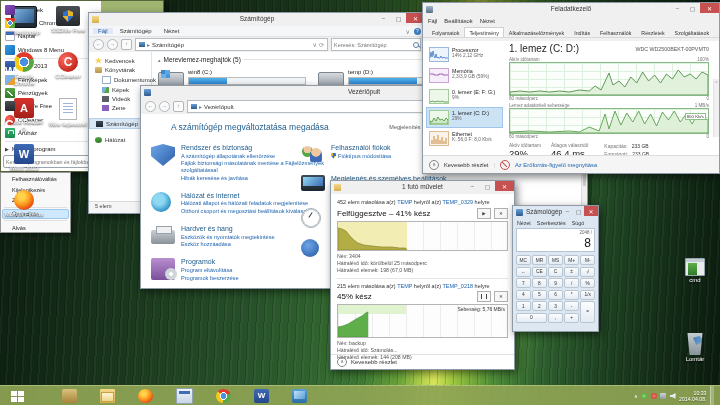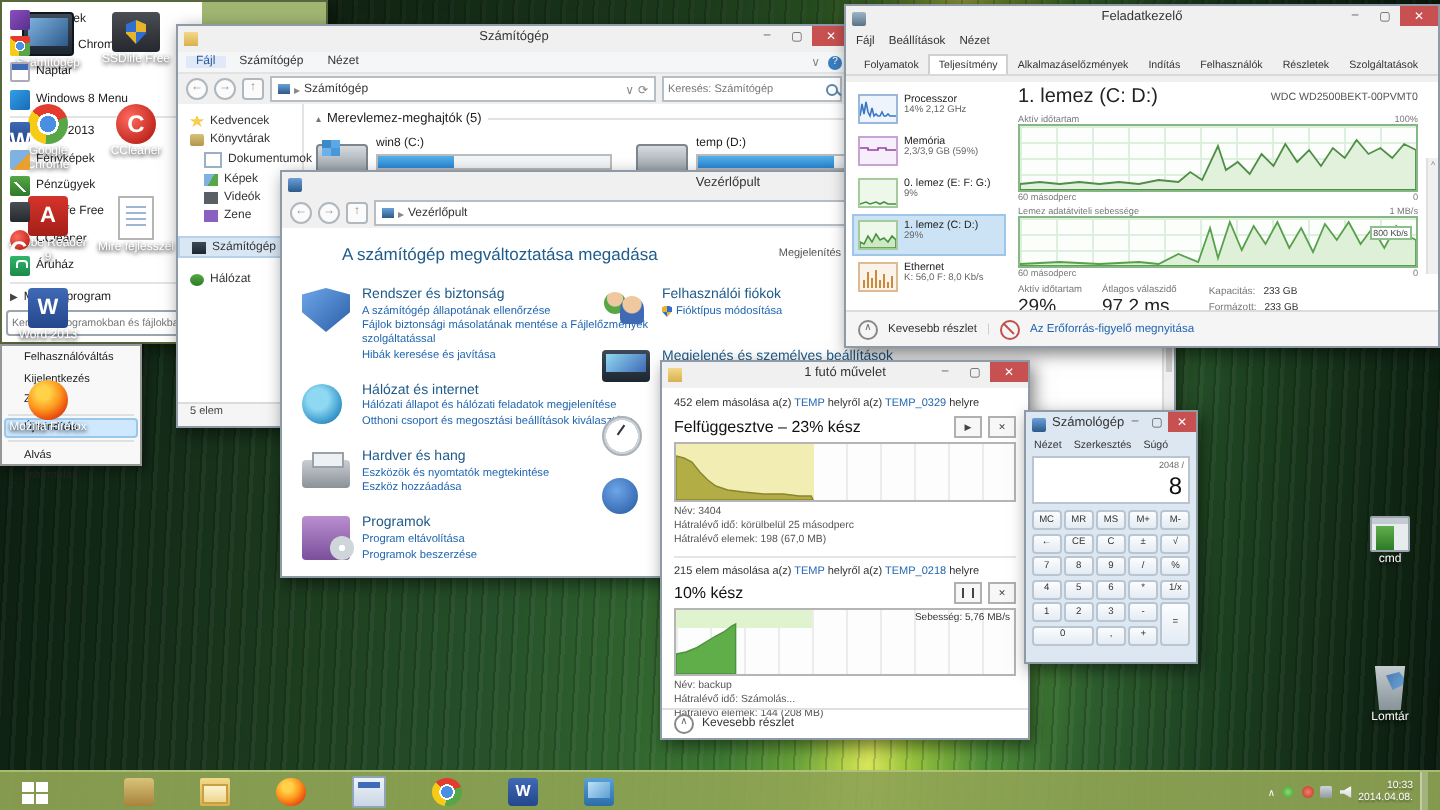--- a/index.html
+++ b/index.html
@@ -617,21 +617,21 @@
             <span>60 másodperc</span>
             <span>0</span>
           </div>
         <div class="tmstats">
           <div class="bignum">
             <div class="bl">Aktív időtartam</div>
             <div class="bv">29%</div>
           </div>
           <div class="bignum">
             <div class="bl">Átlagos válaszidő</div>
-            <div class="bv">97,2 ms</div>
+            <div class="bv">46,4 ms</div>
           </div>
           <div class="props">
             <div class="pr">
                 <span>Kapacitás:</span>
                 <span class="pv">233 GB</span>
               </div>
             <div class="pr">
                 <span>Formázott:</span>
                 <span class="pv">233 GB</span>
               </div>
@@ -659,41 +659,41 @@
       <div class="t">1 futó művelet</div>
       <div class="caps">
         <div class="cap">–</div>
         <div class="cap">▢</div>
         <div class="cap cl">✕</div>
       </div>
     </div>
     <div class="cbody">
       <div class="chdr"><span>452 elem másolása a(z) </span><span class="b">TEMP</span><span> helyről a(z) </span><span class="b">TEMP_0329</span><span> helyre</span></div>
       <div class="strow">
-        <span class="stat">Felfüggesztve – 23% kész</span>
+        <span class="stat">Felfüggesztve – 41% kész</span>
         <span class="stbtns">
           <span class="sq">▶</span>
           <span class="sq">✕</span>
         </span>
       </div>
       <div class="cchart">
         <div class="p1"></div>
         <svg viewBox="0 0 170 28" preserveAspectRatio="none">
             <polygon points="0,6 4,7 8,9 12,14 16,18 20,21 26,23 34,24 44,25 54,25 62,26 68,26 69,28 0,28" fill="#b3ad45" stroke="#8a8530" stroke-width="0.7"></polygon>
           </svg>
       </div>
       <div class="cdet">
         <div>Név: 3404</div>
         <div>Hátralévő idő: körülbelül 25 másodperc</div>
         <div>Hátralévő elemek: 198 (67,0 MB)</div>
       </div>
       <div class="csep"></div>
       <div class="chdr"><span>215 elem másolása a(z) </span><span class="b">TEMP</span><span> helyről a(z) </span><span class="b">TEMP_0218</span><span> helyre</span></div>
       <div class="strow">
-        <span class="stat">10% kész</span>
+        <span class="stat">45% kész</span>
         <span class="stbtns">
           <span class="sq">
               <span class="pausei"></span>
             </span>
           <span class="sq">✕</span>
         </span>
       </div>
       <div class="cchart" style="height:32px">
         <div class="p2"></div>
         <svg viewBox="0 0 170 32" preserveAspectRatio="none">

